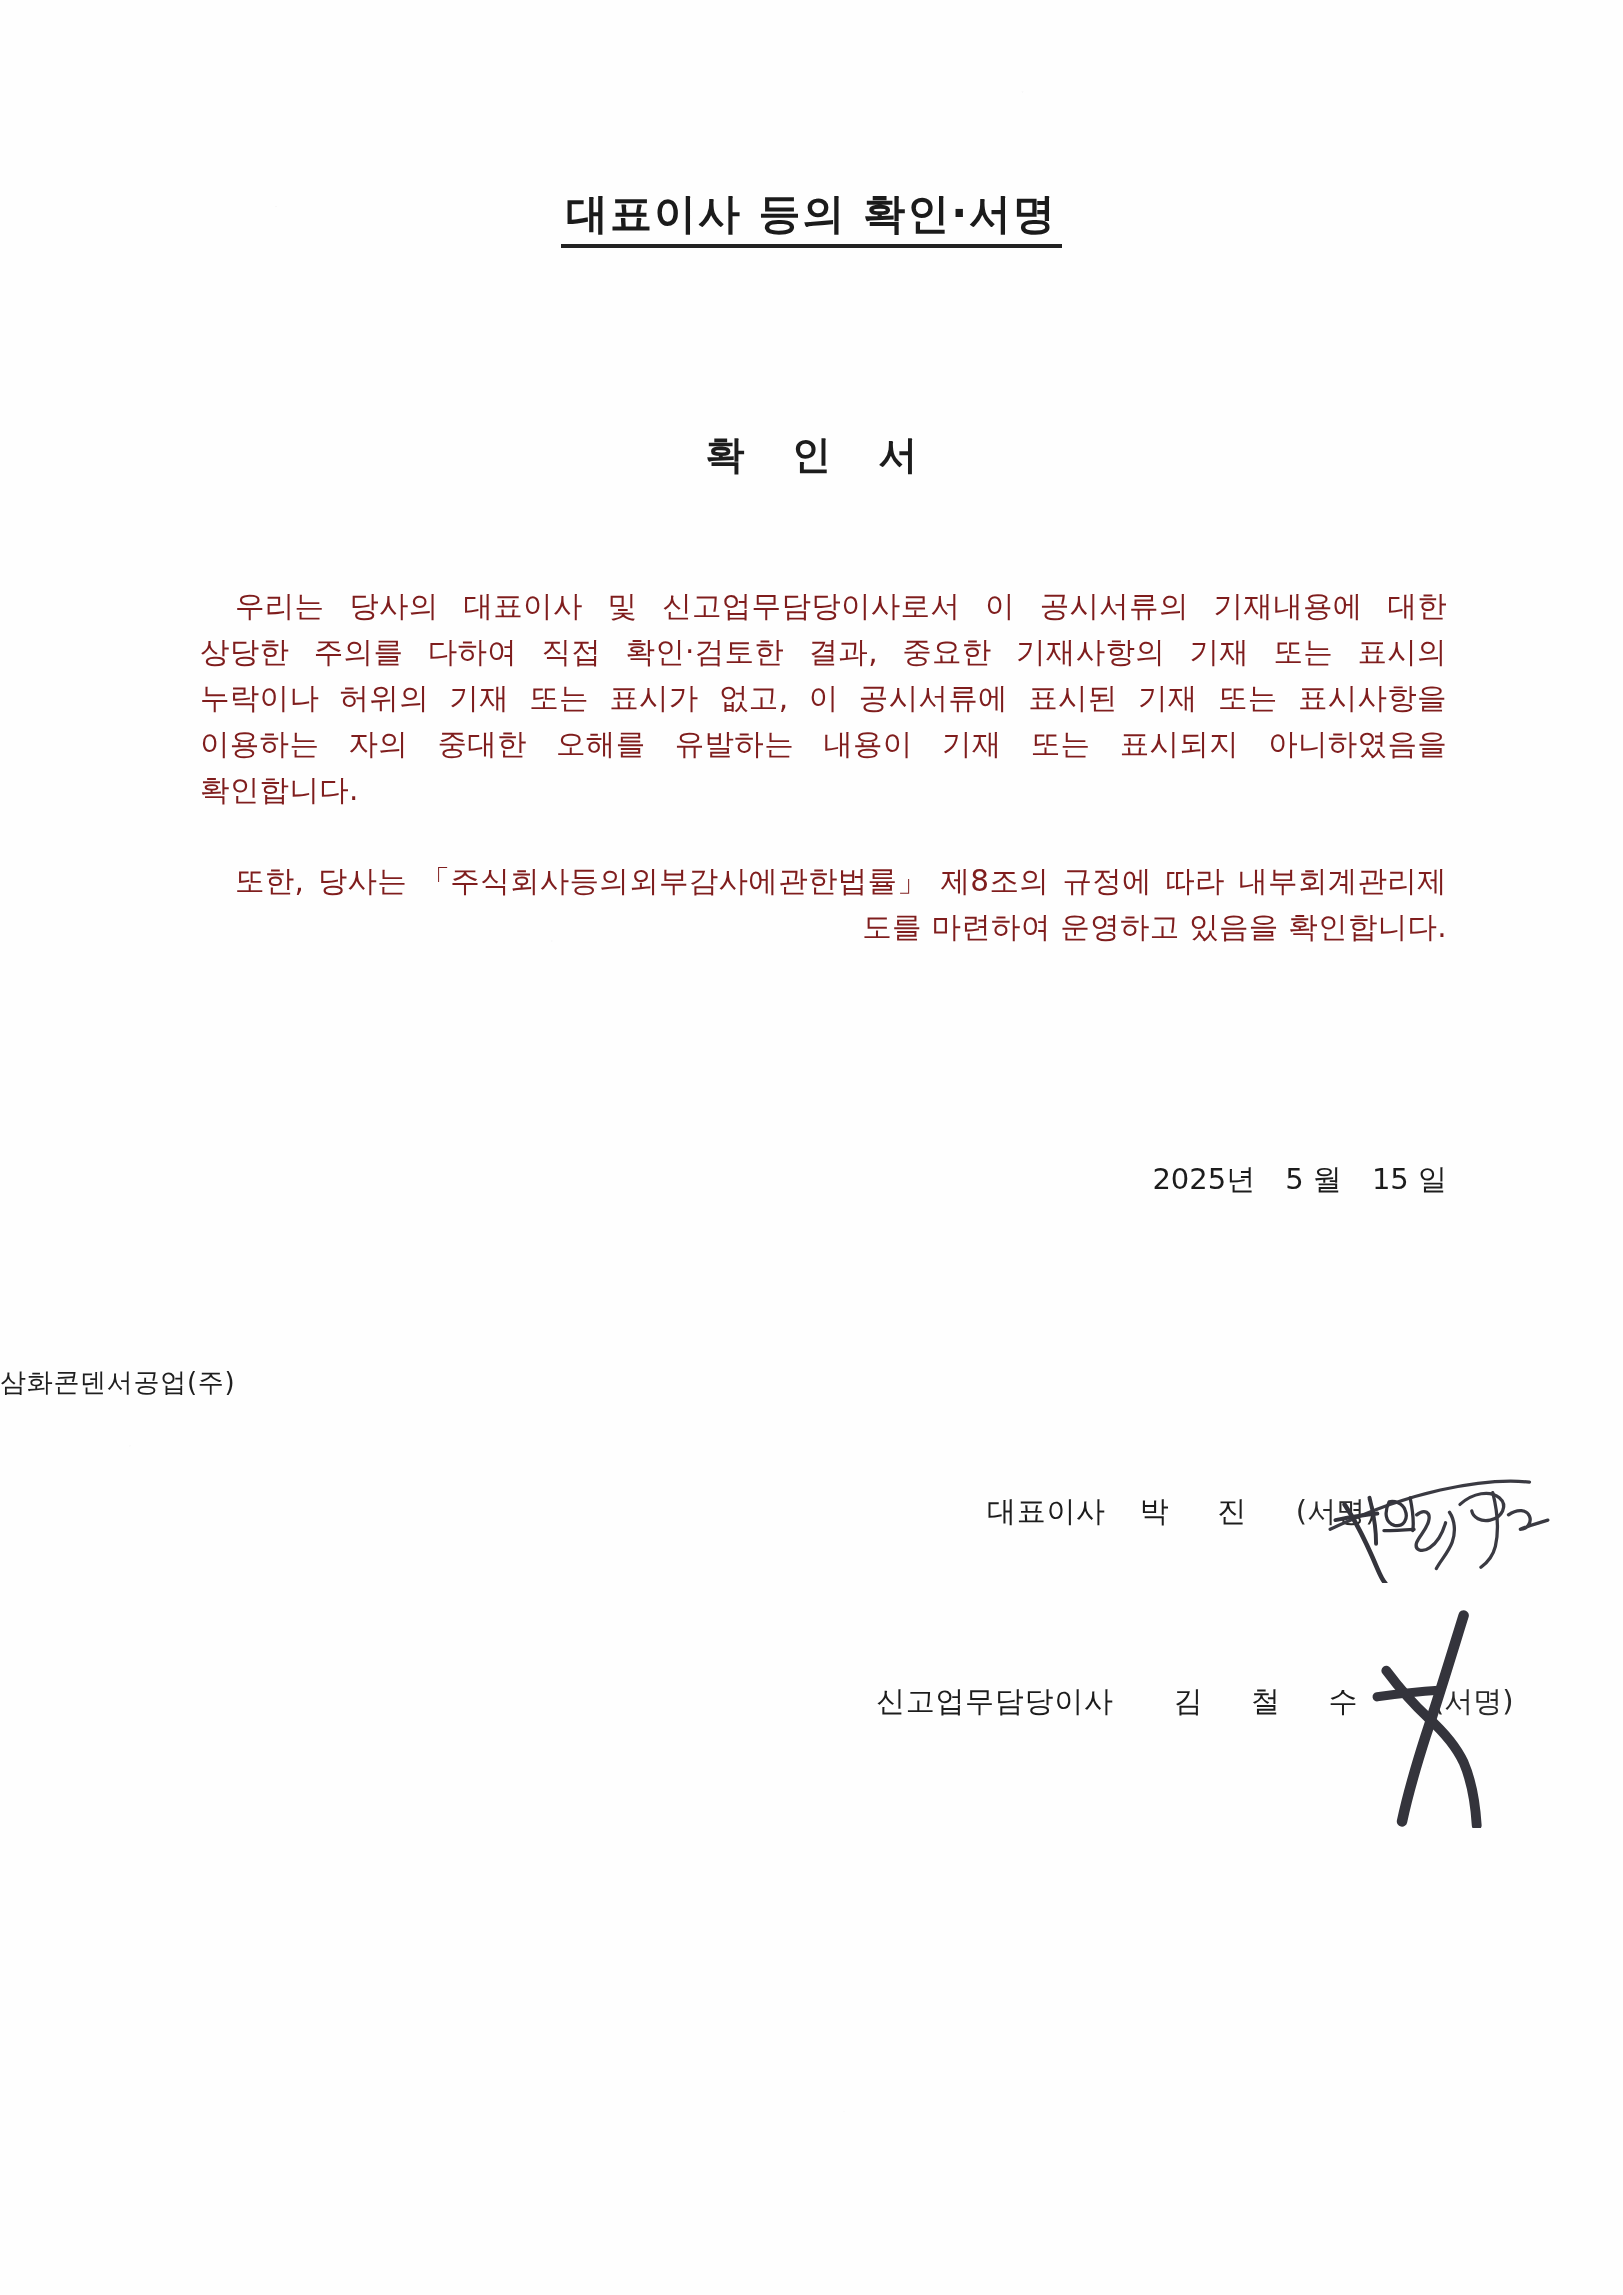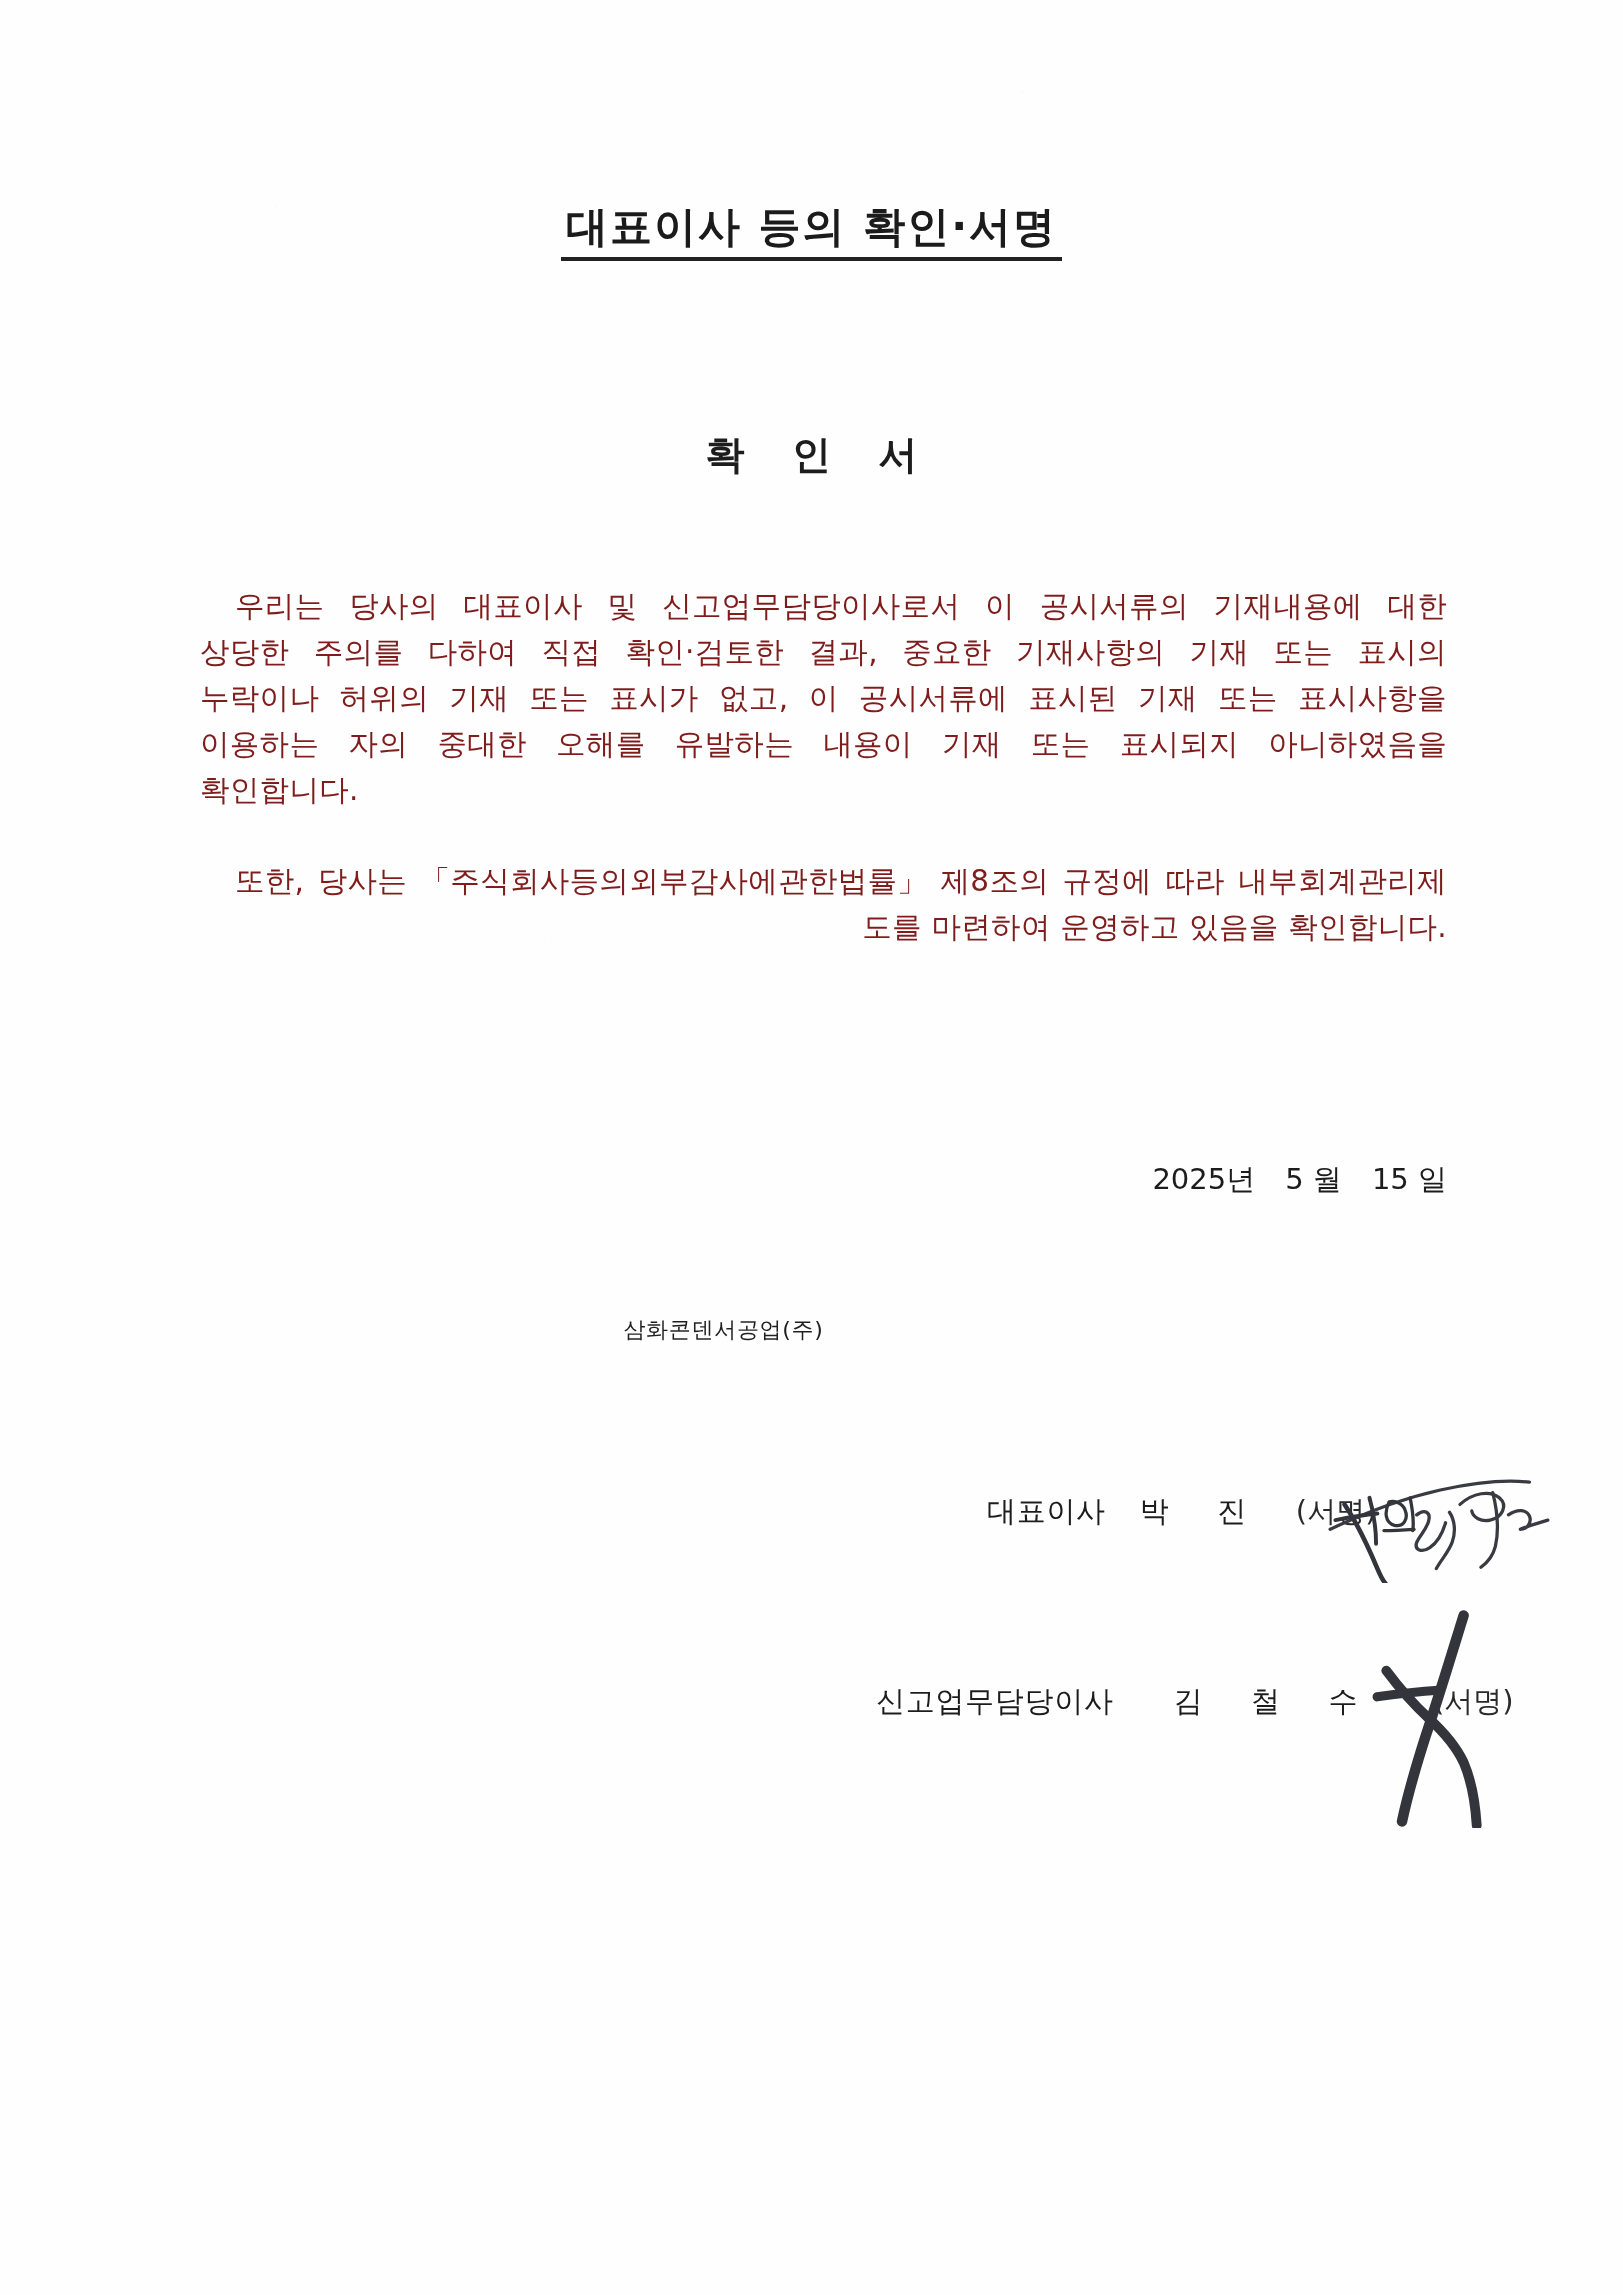--- a/index.html
+++ b/index.html
@@ -30,21 +30,21 @@
       radial-gradient(circle at 63% 4%, rgba(170,170,175,0.18) 0 0.9px, transparent 1.2px),
       radial-gradient(circle at 34% 41%, rgba(175,175,180,0.16) 0 0.7px, transparent 1px),
       radial-gradient(circle at 88% 77%, rgba(175,175,180,0.14) 0 0.9px, transparent 1.1px),
       radial-gradient(circle at 8% 63%, rgba(175,175,180,0.15) 0 0.8px, transparent 1px),
       radial-gradient(circle at 52% 92%, rgba(175,175,180,0.13) 0 0.8px, transparent 1px);
   }
 
   
   .doc-title {
     position: absolute;
-    top: 204px;
+    top: 191px;
     left: 0;
     width: 100%;
     text-align: center;
     font-size: 42px;
     font-weight: 700;
     letter-spacing: 2px;
     color: #1b1b1b;
     line-height: 1.1;
   }
   .doc-title .title-inner {
@@ -99,25 +99,25 @@
     width: 1447px;
     text-align: right;
     font-size: 29px;
     color: #1c1c1c;
   }
   .date-line .dgap { display: inline-block; width: 30px; }
 
   
   .company-line {
     position: absolute;
-    top: 1315px;
+    top: 1365px;
     left: 0;
     width: 1447px;
-    text-align: center;
-    font-size: 22px;
+    text-align: left;
+    font-size: 26px;
     letter-spacing: 0.7px;
     color: #1f1f1f;
   }
 
   
   .sig-row {
     position: absolute;
     display: flex;
     align-items: baseline;
     font-size: 29px;

